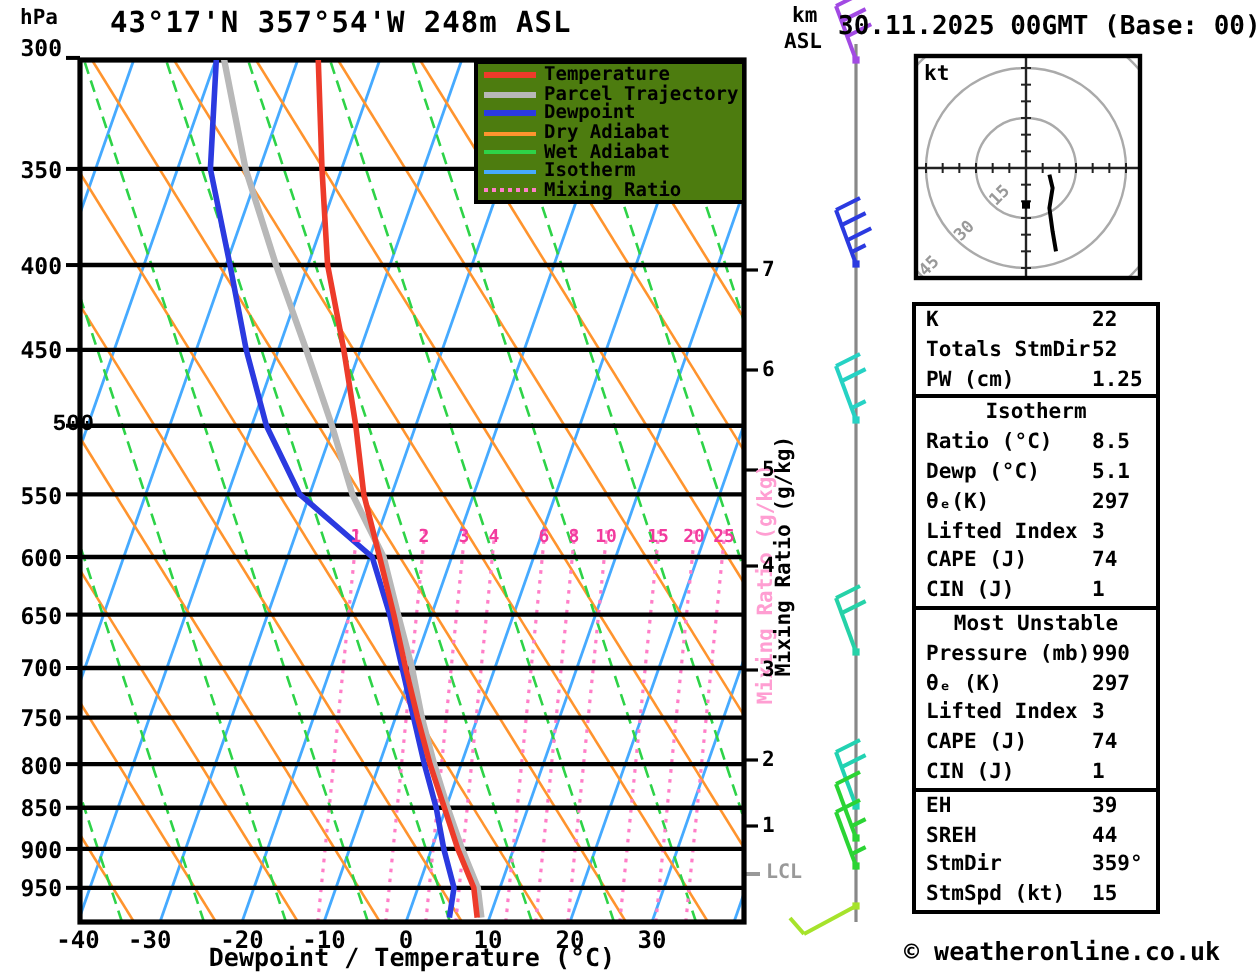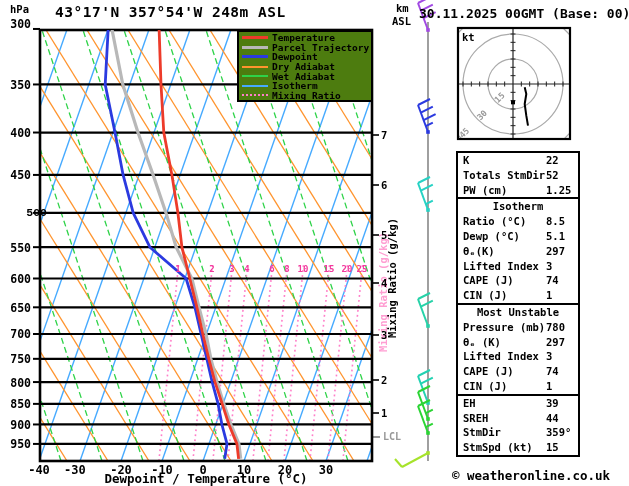--- a/index.html
+++ b/index.html
@@ -380,21 +380,21 @@
         <div class="tbl-header">Isotherm</div>
         <div class="tbl-row"><span>Ratio (°C)</span><span class="val">8.5</span></div>
         <div class="tbl-row"><span>Dewp (°C)</span><span class="val">5.1</span></div>
         <div class="tbl-row"><span>θₑ(K)</span><span class="val">297</span></div>
         <div class="tbl-row"><span>Lifted Index</span><span class="val">3</span></div>
         <div class="tbl-row"><span>CAPE (J)</span><span class="val">74</span></div>
         <div class="tbl-row"><span>CIN (J)</span><span class="val">1</span></div>
       </div>
       <div class="tbl-section">
         <div class="tbl-header">Most Unstable</div>
-        <div class="tbl-row"><span>Pressure (mb)</span><span class="val">780</span></div>
+        <div class="tbl-row"><span>Pressure (mb)</span><span class="val">990</span></div>
         <div class="tbl-row"><span>θₑ (K)</span><span class="val">297</span></div>
         <div class="tbl-row"><span>Lifted Index</span><span class="val">3</span></div>
         <div class="tbl-row"><span>CAPE (J)</span><span class="val">74</span></div>
         <div class="tbl-row"><span>CIN (J)</span><span class="val">1</span></div>
       </div>
       <div class="tbl-section">
         <div class="tbl-row"><span>EH</span><span class="val">39</span></div>
         <div class="tbl-row"><span>SREH</span><span class="val">44</span></div>
         <div class="tbl-row"><span>StmDir</span><span class="val">359°</span></div>
         <div class="tbl-row"><span>StmSpd (kt)</span><span class="val">15</span></div>

